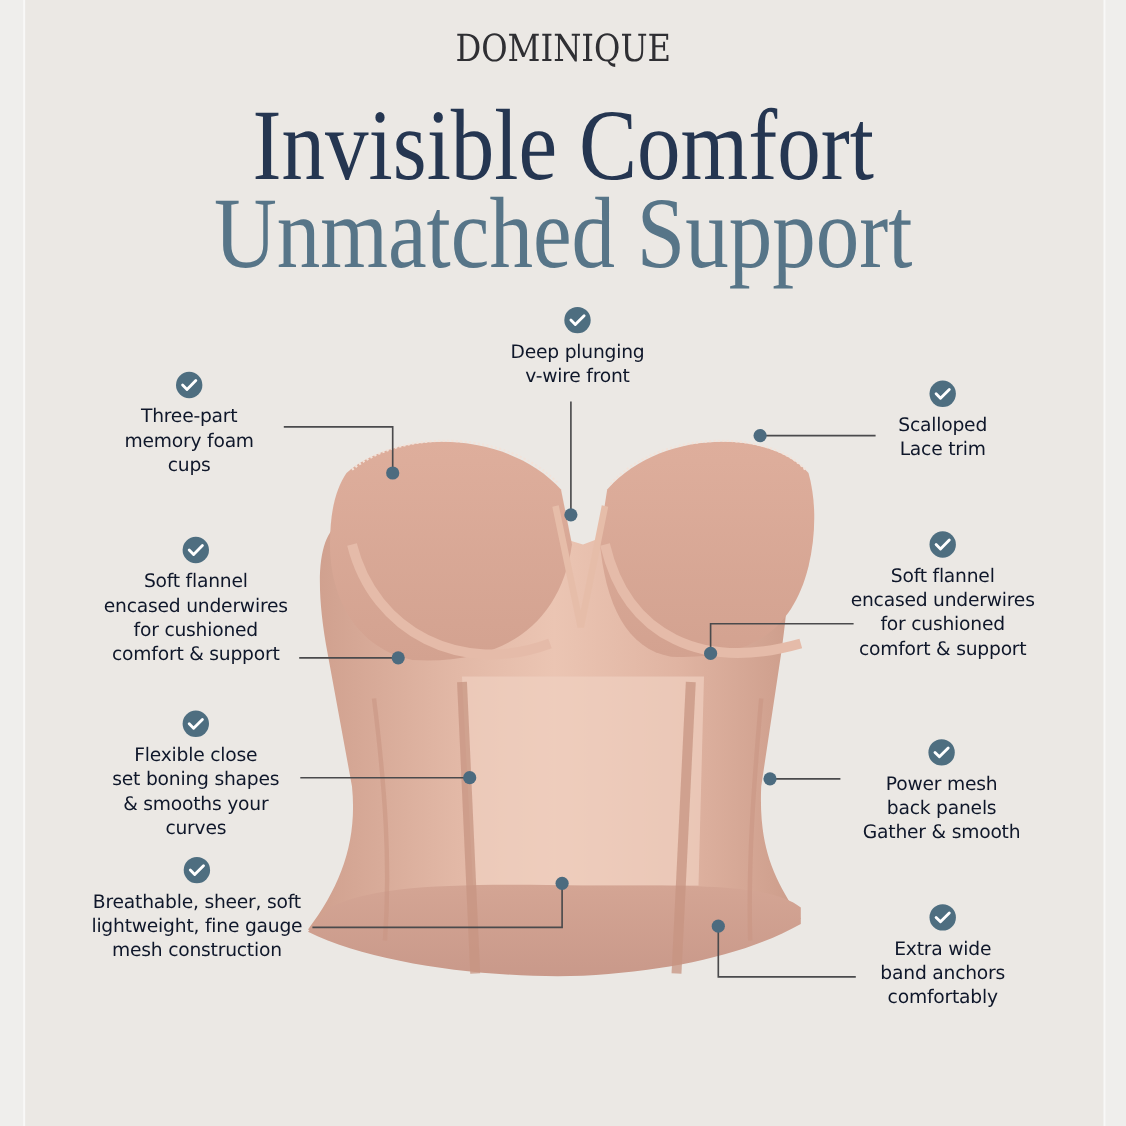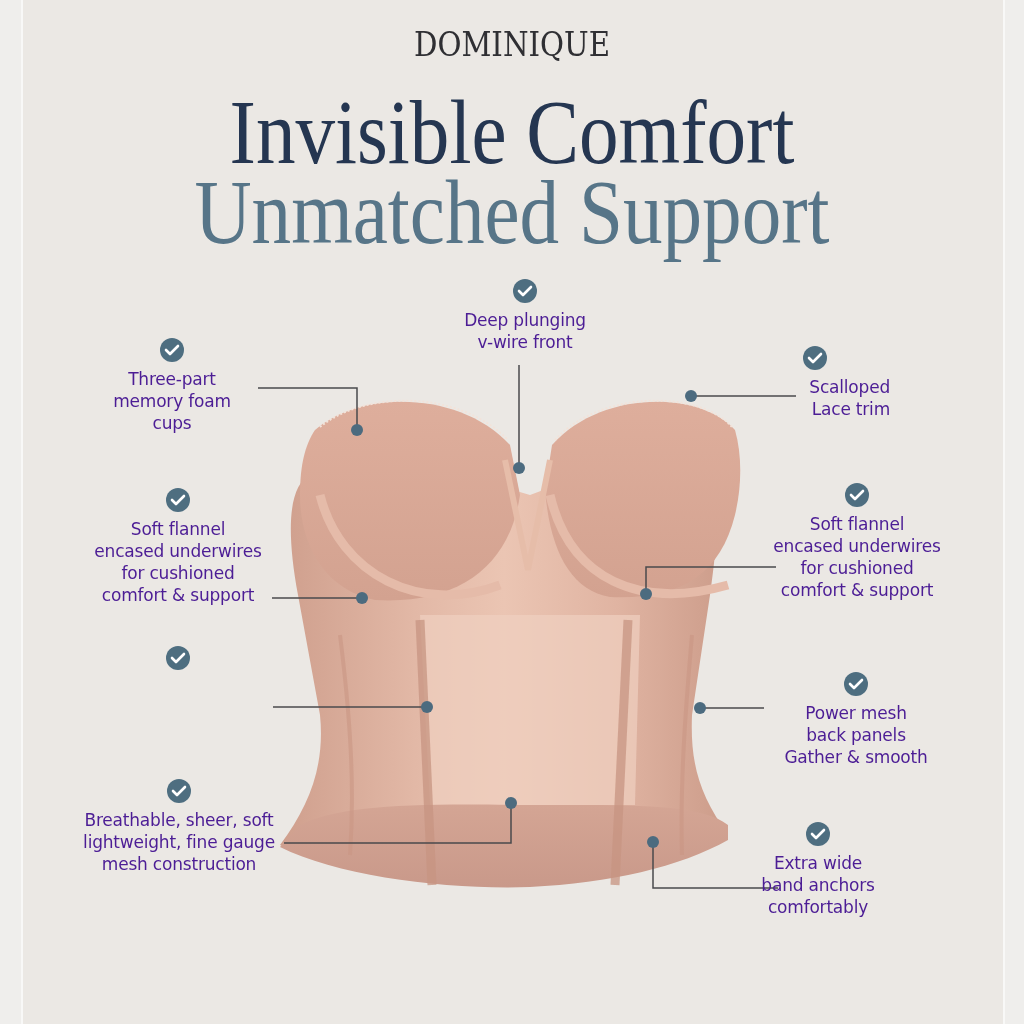--- a/index.html
+++ b/index.html
@@ -30,21 +30,21 @@
   .headline.l2 { top: 166px; color: #577588; transform: scaleX(0.86); }
 
   .feature { position: absolute; text-align: center; }
   .check {
     width: 24px; height: 24px; border-radius: 50%; background: #4e6e80;
     margin: 0 auto 6px auto; position: relative;
   }
   .check svg { position: absolute; left: 4px; top: 5px; }
   .feature-text {
     font-family: "DejaVu Sans", "Liberation Sans", sans-serif;
-    font-size: 17px; line-height: 22px; color: #4c1d95; letter-spacing: -0.2px;
+    font-size: 17px; line-height: 22px; color: #0f172a; letter-spacing: -0.2px;
     white-space: pre-line;
   }
 
   .garment { position: absolute; left: 280px; top: 385px; }
   svg.callouts { position: absolute; left: 0; top: 0; }
 </style>
 </head>
 <body>
 
 <div class="edge-l"></div>
@@ -165,34 +165,38 @@
 for cushioned
 comfort &amp; support</div>
 </div>
 
 <div class="feature" style="left:78px; top:646px; width:200px;">
   <div class="check">
       <svg width="16" height="14" viewBox="0 0 16 14">
         <path d="M2 7 L6 11 L14 3" stroke="#fff" stroke-width="2.6" fill="none" stroke-linecap="round" stroke-linejoin="round"></path>
       </svg>
     </div>
+  <div class="feature-text">Flexible close
+set boning shapes
+&amp; smooths your
+curves</div>
 </div>
 
 <div class="feature" style="left:56px; top:779px; width:246px;">
   <div class="check">
       <svg width="16" height="14" viewBox="0 0 16 14">
         <path d="M2 7 L6 11 L14 3" stroke="#fff" stroke-width="2.6" fill="none" stroke-linecap="round" stroke-linejoin="round"></path>
       </svg>
     </div>
   <div class="feature-text">Breathable, sheer, soft
 lightweight, fine gauge
 mesh construction</div>
 </div>
 
-<div class="feature" style="left:740px; top:346px; width:150px;text-align:right;">
+<div class="feature" style="left:782px; top:346px; width:150px;">
   <div class="check">
       <svg width="16" height="14" viewBox="0 0 16 14">
         <path d="M2 7 L6 11 L14 3" stroke="#fff" stroke-width="2.6" fill="none" stroke-linecap="round" stroke-linejoin="round"></path>
       </svg>
     </div>
   <div class="feature-text">Scalloped
 Lace trim</div>
 </div>
 
 <div class="feature" style="left:747px; top:483px; width:220px;">
@@ -211,21 +215,21 @@
   <div class="check">
       <svg width="16" height="14" viewBox="0 0 16 14">
         <path d="M2 7 L6 11 L14 3" stroke="#fff" stroke-width="2.6" fill="none" stroke-linecap="round" stroke-linejoin="round"></path>
       </svg>
     </div>
   <div class="feature-text">Power mesh
 back panels
 Gather &amp; smooth</div>
 </div>
 
-<div class="feature" style="left:738px; top:822px; width:160px;">
+<div class="feature" style="left:777px; top:822px; width:160px;">
   <div class="check">
       <svg width="16" height="14" viewBox="0 0 16 14">
         <path d="M2 7 L6 11 L14 3" stroke="#fff" stroke-width="2.6" fill="none" stroke-linecap="round" stroke-linejoin="round"></path>
       </svg>
     </div>
   <div class="feature-text">Extra wide
 band anchors
 comfortably</div>
 </div>
 

